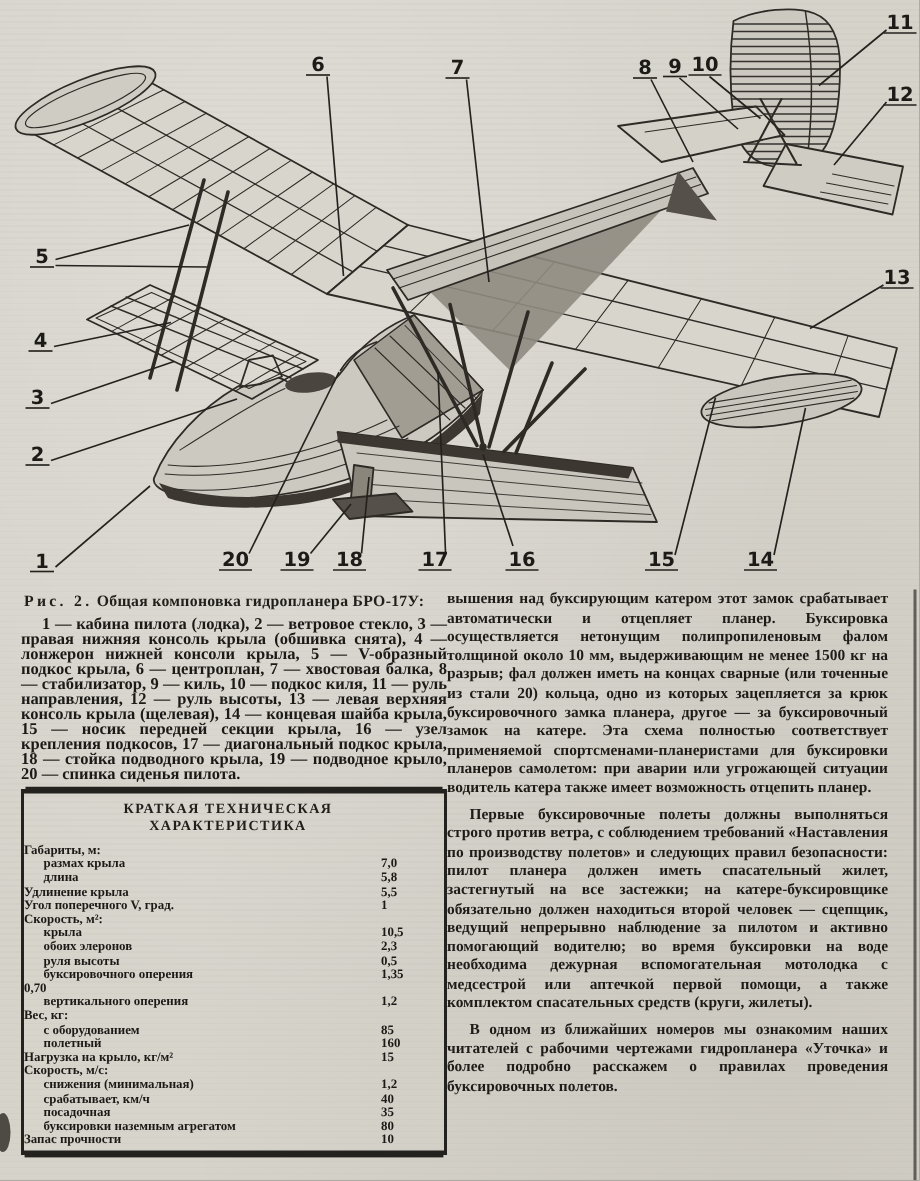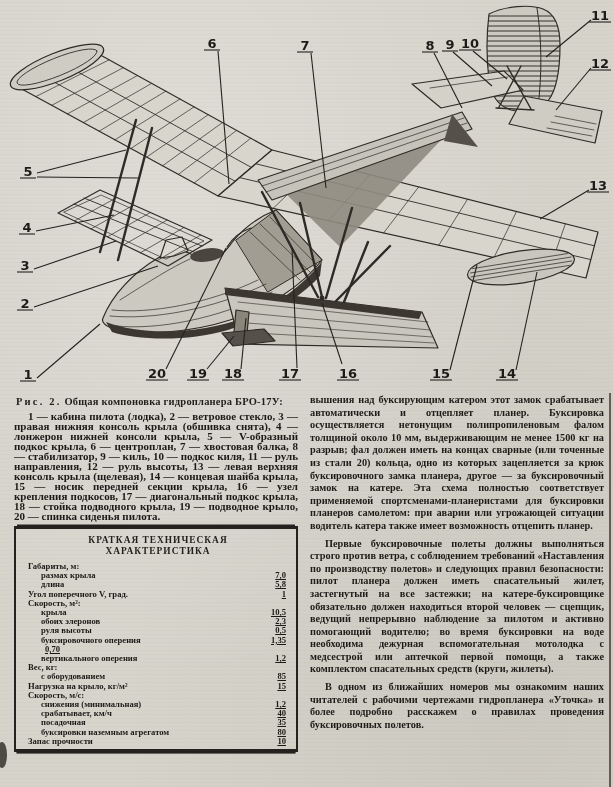--- a/index.html
+++ b/index.html
@@ -10,41 +10,41 @@
       repeating-linear-gradient(0deg, rgba(60,55,45,0.025) 0 1px, transparent 1px 4px),
       radial-gradient(ellipse at 30% 20%, rgba(255,255,255,0.20), transparent 60%),
       radial-gradient(ellipse at 85% 90%, rgba(40,35,28,0.06), transparent 55%);
     font-family:"Liberation Serif", serif; color:#211f1b;
   }
   .figure { position:absolute; top:0; left:0; width:613px; height:392px; }
   .figure svg { display:block; }
   .callout-num { font:bold 13px "DejaVu Sans", sans-serif; fill:#1d1b17; text-anchor:middle; }
   .leader { stroke:#24221e; stroke-width:1.1; fill:none; }
 
-  .content { position:absolute; top:394px; left:14px; width:590px; display:flex; gap:12px; }
+  .content { position:absolute; top:394px; left:14px; width:590px; display:flex; }
   .col-left  { width:284px; flex:0 0 284px; }
   .col-right { width:294px; flex:0 0 294px; }
 
   .fig-title { font-size:10.5px; font-weight:bold; margin:2px 0 4px 2px; letter-spacing:0.2px; }
   .fig-title .rlabel { letter-spacing:2.2px; }
   .fig-legend {
     font-size:11px; line-height:10px; font-weight:bold; text-align:justify;
     text-indent:14px; margin:0 0 5px 0; color:#1c1a17;
   }
 
   .spec-table {
     border:2px solid #24221e; border-top-width:3px; border-bottom-width:3px;
     box-shadow:0 4px 0 -2.4px #24221e, 0 -4.5px 0 -3px #24221e;
-    padding:4px 8px 3px 12px; margin-top:1px; background:rgba(255,255,255,0.03);
+    padding:4px 8px 3px 0; margin-top:1px; background:rgba(255,255,255,0.03);
   }
   .spec-title { text-align:center; font-weight:bold; font-size:9.4px; line-height:11px; letter-spacing:1px; margin:2px 0 5px 0; }
   .spec-row { display:flex; font-size:8.6px; line-height:9.2px; font-weight:bold; color:#1c1a17; }
   .spec-row .lab { flex:1; }
   .spec-row.ind .lab { padding-left:13px; }
-  .spec-row .val { text-align:right; min-width:32px; padding-right:2px;text-decoration:underline; }
+  .spec-row .val { min-width:32px; padding-right:2px; }
 
   .col-right p { font-size:10.3px; line-height:12.6px; text-align:justify; margin:0 0 5px 0; color:#1e1c18;font-weight:bold; }
   .col-right p.ind { text-indent:15px; }
   .col-right p.noind { text-indent:0; }
 
   .edge-line { position:absolute; right:2px; top:393px; bottom:0; width:2.5px; background:#45423c; opacity:0.8; }
   .smudge { position:absolute; left:-3px; top:742px; width:10px; height:26px; background:#35322c; border-radius:50%; opacity:0.85; }
 </style>
 </head>
 <body>
@@ -330,20 +330,24 @@
             </div>
             <div class="spec-row ind">
               <span class="lab">размах крыла</span>
               <span class="val">7,0</span>
             </div>
             <div class="spec-row ind">
               <span class="lab">длина</span>
               <span class="val">5,8</span>
             </div>
             <div class="spec-row">
+              <span class="lab">Удлинение крыла</span>
+              <span class="val">5,5</span>
+            </div>
+            <div class="spec-row">
               <span class="lab">Угол поперечного V, град.</span>
               <span class="val">1</span>
             </div>
             <div class="spec-row">
               <span class="lab">Скорость, м²:</span>
               <span class="val"></span>
             </div>
             <div class="spec-row ind">
               <span class="lab">крыла</span>
               <span class="val">10,5</span>
@@ -367,20 +371,24 @@
               <span class="lab">вертикального оперения</span>
               <span class="val">1,2</span>
             </div>
             <div class="spec-row">
               <span class="lab">Вес, кг:</span>
               <span class="val"></span>
             </div>
             <div class="spec-row ind">
               <span class="lab">с оборудованием</span>
               <span class="val">85</span>
+            </div>
+            <div class="spec-row ind">
+              <span class="lab">полетный</span>
+              <span class="val">160</span>
             </div>
             <div class="spec-row">
               <span class="lab">Нагрузка на крыло, кг/м²</span>
               <span class="val">15</span>
             </div>
             <div class="spec-row">
               <span class="lab">Скорость, м/с:</span>
               <span class="val"></span>
             </div>
             <div class="spec-row ind">

